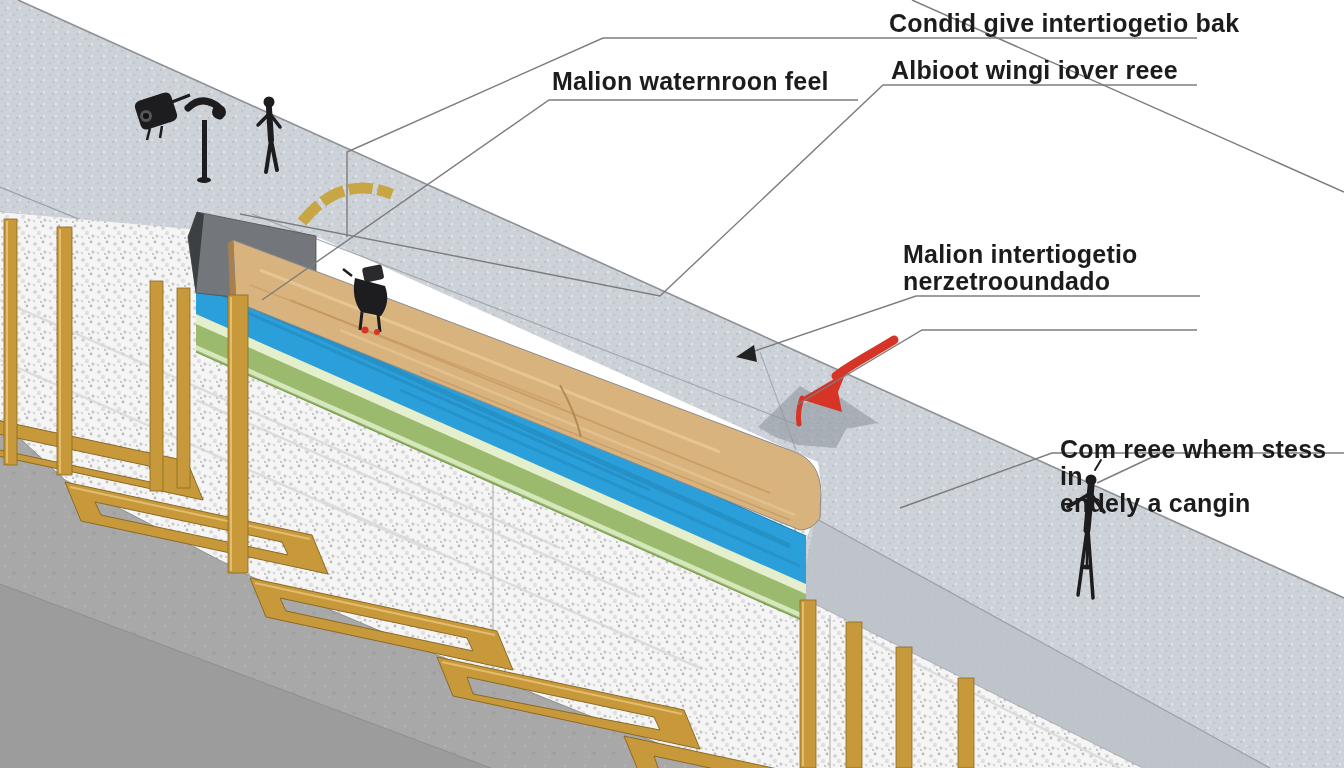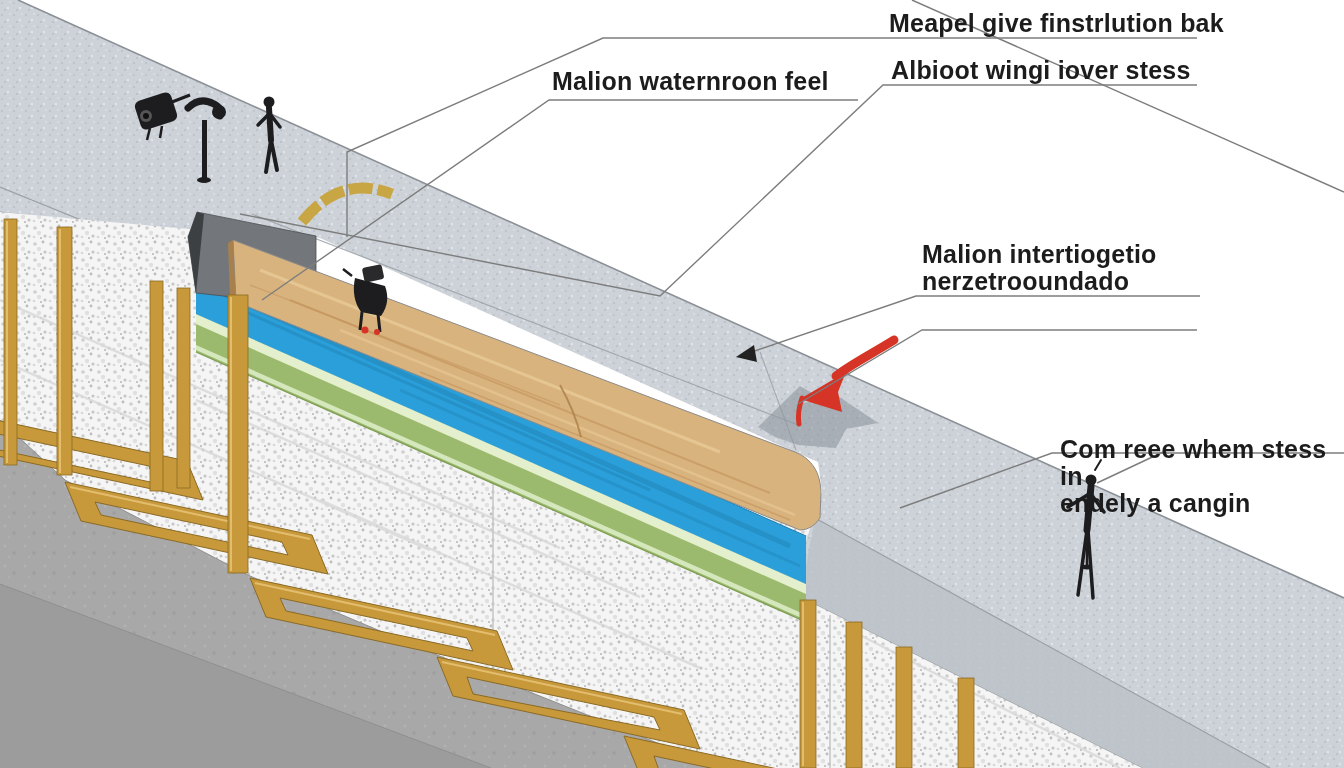--- a/index.html
+++ b/index.html
@@ -199,20 +199,20 @@
     <path d="M858,100 L549,100 L262,300"></path>
     <path d="M1200,296 L916,296 L740,356"></path>
     <path d="M1197,330 L922,330 L798,404"></path>
     <path d="M1344,453 L1052,453 L900,508"></path>
     <path d="M1163,452 L1097,483"></path>
     <path d="M912,0 L1344,192"></path>
   </g>
   <polygon points="736,357 754,345 757,362" fill="#222"></polygon>
 </svg>
 
-  <div class="callout" style="left:889px;top:10px;">Meapel give finstrlution bak</div>
-  <div class="callout" style="left:891px;top:57px;">Albioot wingi iover stess</div>
+  <div class="callout" style="left:889px;top:10px;">Condid give intertiogetio bak</div>
+  <div class="callout" style="left:891px;top:57px;">Albioot wingi iover reee</div>
   <div class="callout" style="left:552px;top:68px;">Malion waternroon feel</div>
-  <div class="callout" style="left:903px;top:241px;margin-left:19px;">Malion intertiogetio
+  <div class="callout" style="left:903px;top:241px;">Malion intertiogetio
 nerzetrooundado</div>
   <div class="callout" style="left:1060px;top:397px;margin-top:39px;">Com reee whem stess in
 endely a cangin</div>
 </div>
 
 </body></html>

